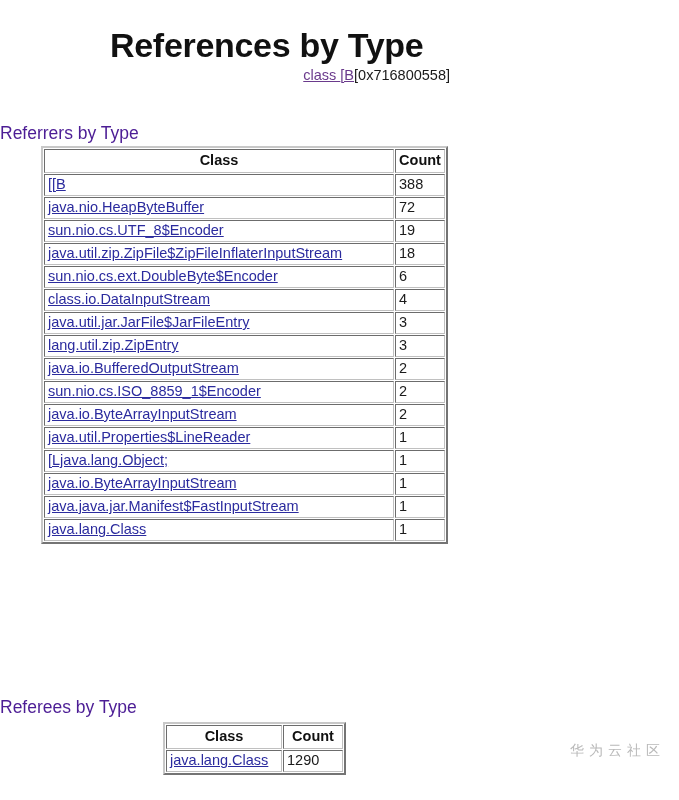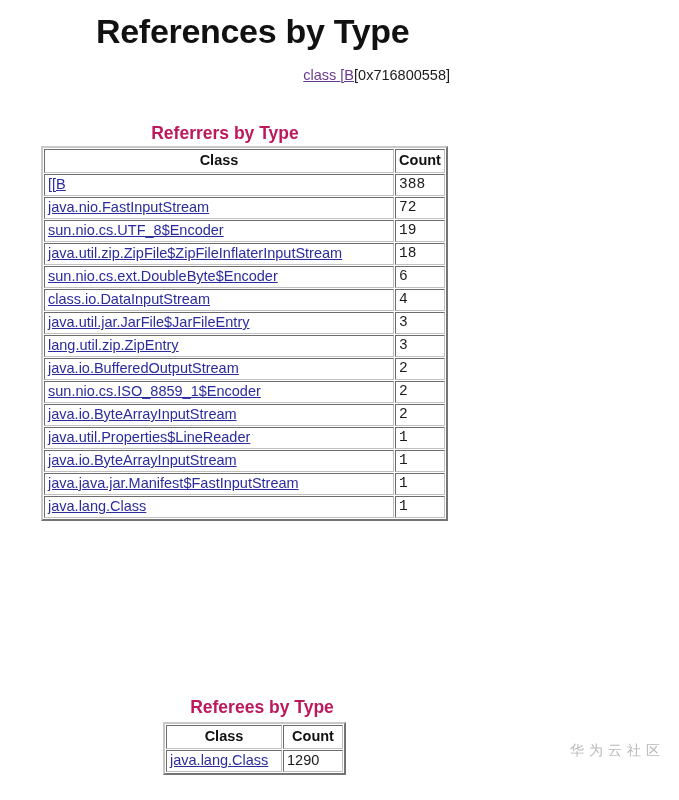--- a/index.html
+++ b/index.html
@@ -11,21 +11,21 @@
     width: 679px;
     height: 800px;
     position: relative;
     overflow: hidden;
     font-family: "Liberation Sans", sans-serif;
     color: #000000;
     -webkit-font-smoothing: antialiased;
   }
 
   .page-title {
-    margin: 4px;
+    margin: 18px;
     padding: 0;
     position: absolute;
     left: 92px;
     top: 6px;
     font-size: 34px;
     font-weight: bold;
     letter-spacing: -0.3px;
     line-height: 42px;
     color: #111111;
     white-space: nowrap;
@@ -47,29 +47,28 @@
     text-decoration: underline;
   }
   .subject-addr {
     color: #1a1a1a;
   }
 
   .section-heading {
     position: absolute;
     left: 0;
     width: 450px;
-    text-align: center;
     font-size: 17.5px;
-    font-weight: bold;
+    font-weight: normal;
     line-height: 22px;
-    color: #be185d;
+    color: #4c1d95;
     white-space: nowrap;
   }
   #referrers-heading { top: 107px; }
-  #referees-heading  { top: 681px; padding-left: 37px; }
+  #referees-heading  { top: 681px; }
 
   table.ref-table {
     border-collapse: separate;
     border-spacing: 1px;
     border: 2px outset #c8c8c8;
     background: #ffffff;
     font-size: 14.5px;
     line-height: 17px;
   }
   table.ref-table td,
@@ -97,21 +96,21 @@
   }
 
   #referrers-table {
     position: absolute;
     left: 41px;
     top: 146px;
   }
   #referrers-table th.col-class { width: 342px; }
   #referrers-table th.col-count { width: 42px; }
   #referrers-table td.class-cell { width: 342px; }
-  #referrers-table td.count-cell { width: 42px; font-family: Liberation Mono, monospace; }
+  #referrers-table td.count-cell { width: 42px; }
 
   #referees-table {
     position: absolute;
     left: 163px;
     top: 722px;
   }
   #referees-table th.col-class { width: 108px; }
   #referees-table th.col-count { width: 52px; }
   #referees-table td.class-cell { width: 108px; }
   #referees-table td.count-cell { width: 52px; }
@@ -145,21 +144,21 @@
       <th class="col-class">Class</th>
       <th class="col-count">Count</th>
     </tr>
   </thead>
   <tbody id="referrers-body">
       <tr>
         <td class="class-cell"><a href="#">[[B</a></td>
         <td class="count-cell">388</td>
       </tr>
       <tr>
-        <td class="class-cell"><a href="#">java.nio.FastInputStream</a></td>
+        <td class="class-cell"><a href="#">java.nio.HeapByteBuffer</a></td>
         <td class="count-cell">72</td>
       </tr>
       <tr>
         <td class="class-cell"><a href="#">sun.nio.cs.UTF_8$Encoder</a></td>
         <td class="count-cell">19</td>
       </tr>
       <tr>
         <td class="class-cell"><a href="#">java.util.zip.ZipFile$ZipFileInflaterInputStream</a></td>
         <td class="count-cell">18</td>
       </tr>
@@ -186,20 +185,24 @@
       <tr>
         <td class="class-cell"><a href="#">sun.nio.cs.ISO_8859_1$Encoder</a></td>
         <td class="count-cell">2</td>
       </tr>
       <tr>
         <td class="class-cell"><a href="#">java.io.ByteArrayInputStream</a></td>
         <td class="count-cell">2</td>
       </tr>
       <tr>
         <td class="class-cell"><a href="#">java.util.Properties$LineReader</a></td>
+        <td class="count-cell">1</td>
+      </tr>
+      <tr>
+        <td class="class-cell"><a href="#">[Ljava.lang.Object;</a></td>
         <td class="count-cell">1</td>
       </tr>
       <tr>
         <td class="class-cell"><a href="#">java.io.ByteArrayInputStream</a></td>
         <td class="count-cell">1</td>
       </tr>
       <tr>
         <td class="class-cell"><a href="#">java.java.jar.Manifest$FastInputStream</a></td>
         <td class="count-cell">1</td>
       </tr>

